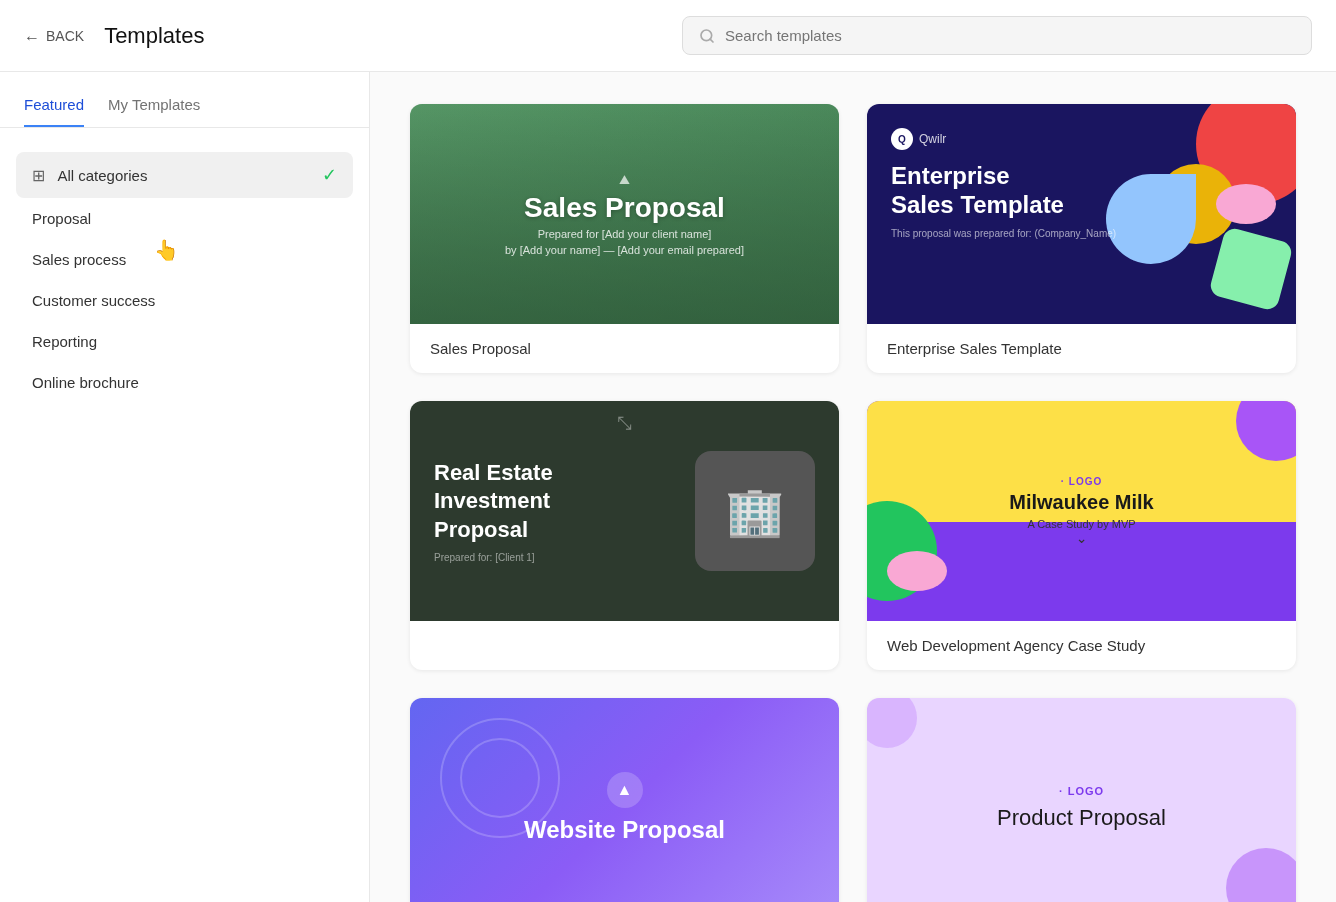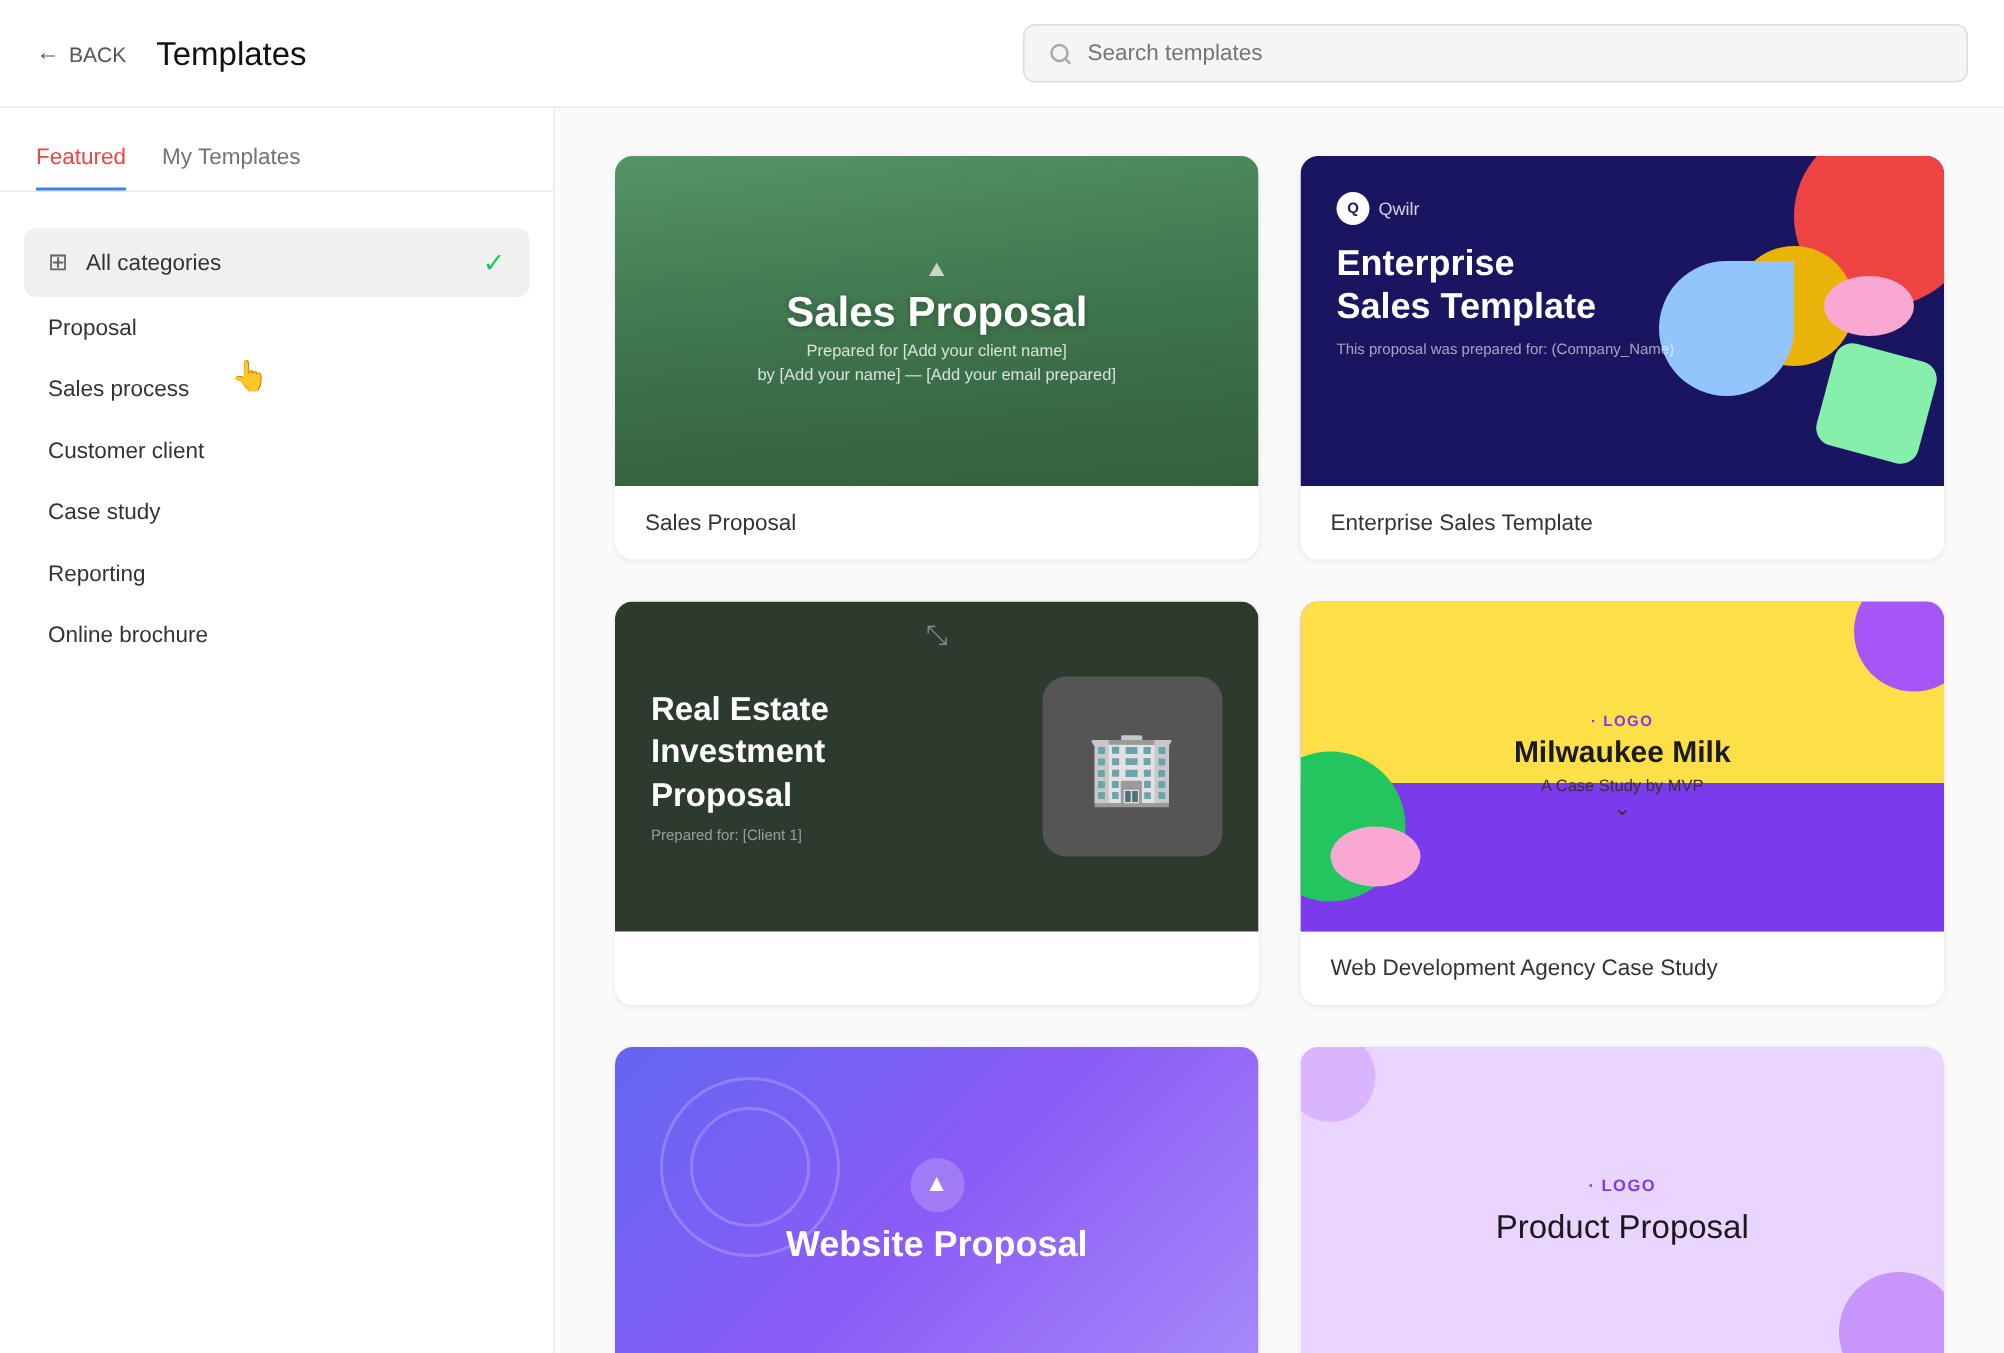--- a/index.html
+++ b/index.html
@@ -77,21 +77,21 @@
     .tab {
       font-size: 15px;
       font-weight: 500;
       color: #737373;
       padding: 0 0 12px 0;
       margin-right: 24px;
       cursor: pointer;
       border-bottom: 2px solid transparent;
     }
     .tab.active {
-      color: #ef4444;
+      color: #1d4ed8;
       border-bottom: 2px solid #3b82f6;
       text-align: right;
     }
     .category-list {
       list-style: none;
       padding: 0 16px;
     }
     .category-item {
       display: flex;
       align-items: center;
@@ -315,24 +315,21 @@
         <span class="cat-label">All categories</span>
         <span class="check-icon">✓</span>
       </li>
       <li class="category-item">
         <span class="cat-label">Proposal</span>
       </li>
       <li class="category-item">
         <span class="cat-label">Sales process</span>
       </li>
       <li class="category-item">
-        <span class="cat-label">Customer client</span>
-      </li>
-      <li class="category-item">
-        <span class="cat-label">Case study</span>
+        <span class="cat-label">Customer success</span>
       </li>
       <li class="category-item">
         <span class="cat-label">Reporting</span>
       </li>
       <li class="category-item">
         <span class="cat-label">Online brochure</span>
       </li>
     </ul>
   </div>
 

